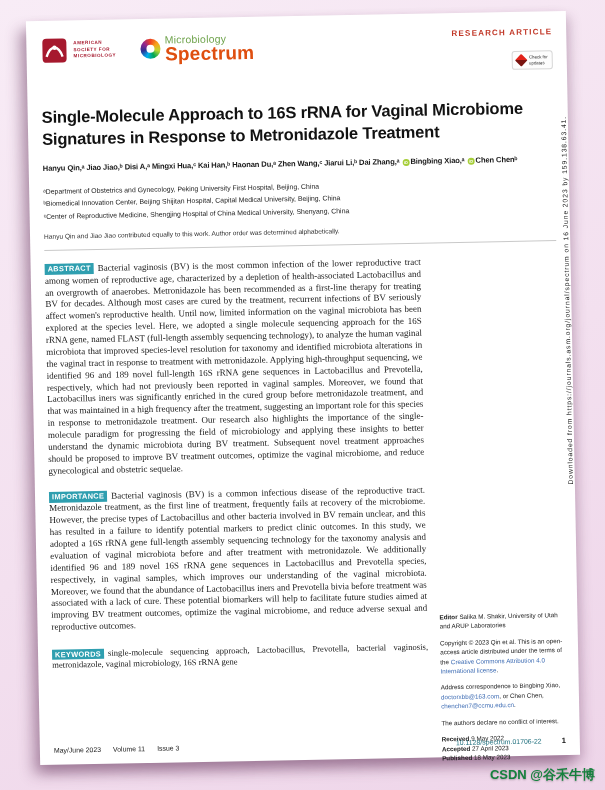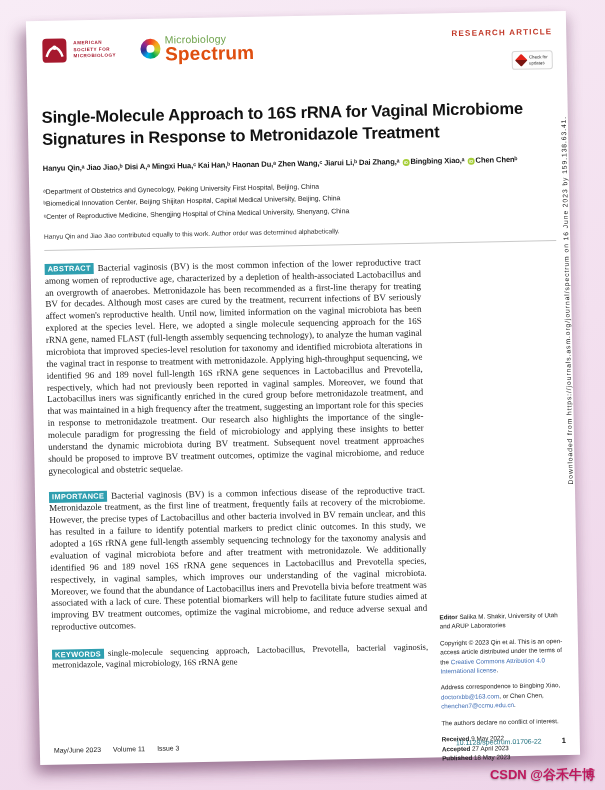--- a/index.html
+++ b/index.html
@@ -59,21 +59,21 @@
   .footer{position:absolute;left:14px;right:14px;bottom:10px;display:flex;align-items:baseline;
     font-size:6.9px;color:#222;}
   .footer-left span{margin-right:12px;}
   .footer-right{margin-left:auto;display:flex;gap:20px;align-items:baseline;}
   .doi{color:#20707e;}
   .pagenum{font-weight:bold;font-size:7.6px;color:#111;}
   
   .edge-note{position:absolute;top:105px;right:1px;writing-mode:vertical-rl;transform:rotate(180deg);
     font-size:6.8px;letter-spacing:.9px;color:#1b1b1b;white-space:nowrap;}
   
-  .watermark{position:absolute;right:10px;bottom:6px;color:#be185d;font-size:13px;font-weight:bold;
+  .watermark{position:absolute;right:10px;bottom:6px;color:#15803d;font-size:13px;font-weight:bold;
     text-shadow:0 1px 2px rgba(0,0,0,.28);z-index:5;}
 </style>
 </head>
 <body>
 
 <div class="paper">
 
   <div class="header">
     <div class="asm-logo">
       <svg class="asm-emblem" viewBox="0 0 28 28">

